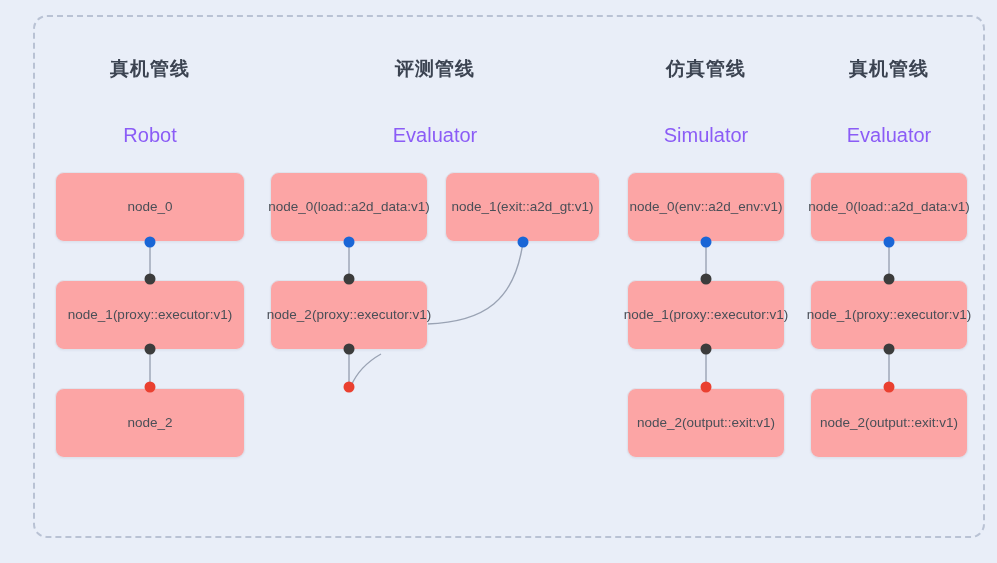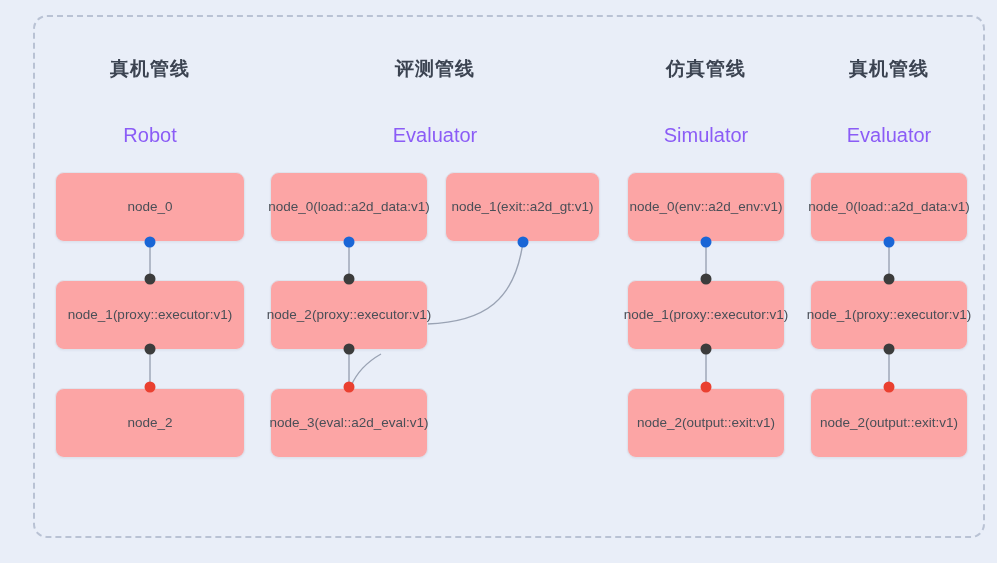--- a/index.html
+++ b/index.html
@@ -142,24 +142,20 @@
     <div class="n-type">(load::a2d_data:v1)</div>
   </div>
   <div class="node" style="left:430px;top:172px;width:155px;">
     <div class="n-name">node_1</div>
     <div class="n-type">(exit::a2d_gt:v1)</div>
   </div>
   <div class="node" style="left:255px;top:280px;width:158px;">
     <div class="n-name">node_2</div>
     <div class="n-type">(proxy::executor:v1)</div>
   </div>
-  <div class="node" style="left:255px;top:388px;width:158px;">
-    <div class="n-name">node_3</div>
-    <div class="n-type">(eval::a2d_eval:v1)</div>
-  </div>
   <div class="port blue" style="left:334px;top:242px;"></div>
   <div class="port blue" style="left:508px;top:242px;"></div>
   <div class="port black" style="left:334px;top:279px;"></div>
   <div class="port black" style="left:334px;top:349px;"></div>
   <div class="port red" style="left:334px;top:387px;"></div>
 
   <div class="column" style="left:612px;width:158px;">
     <div class="col-title">仿真管线</div>
     <div class="col-sub">Simulator</div>
   </div>

